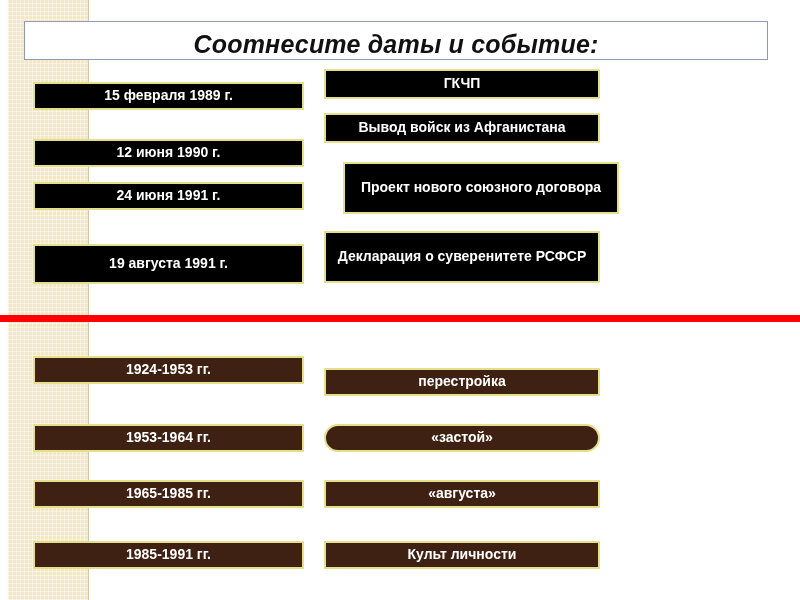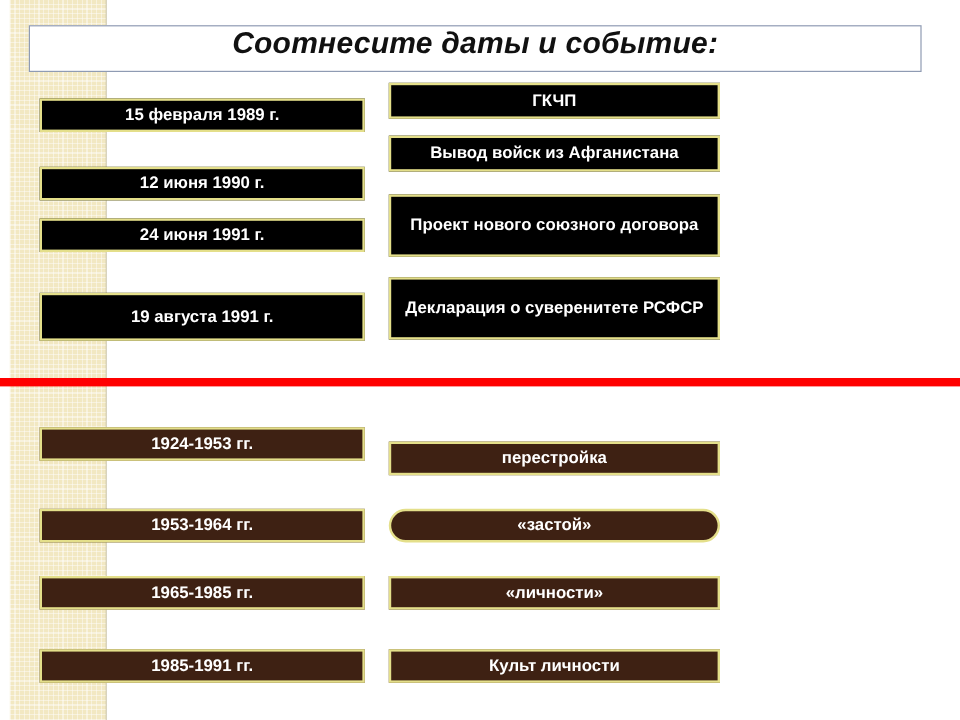--- a/index.html
+++ b/index.html
@@ -34,21 +34,21 @@
   }
 
   
   .title-box {
     position: absolute;
     left: 24px; top: 21px;
     width: 744px; height: 39px;
     border: 1px solid #8f9bb3;
     background: #ffffff;
     display: flex;
-    align-items: flex-start;
+    align-items: flex-end;
     justify-content: center;
     box-sizing: border-box;
   }
   .title-text {
     font-size: 25px;
     font-weight: bold;
     font-style: italic;
     color: #111111;
     letter-spacing: .2px;
     white-space: nowrap;
@@ -109,21 +109,21 @@
   <div class="card black col-left" style="top:244px; height:40px;">
     <span class="label">19 августа 1991 г.</span>
   </div>
 
   <div class="card black col-right" style="top:69px; height:30px;">
     <span class="label">ГКЧП</span>
   </div>
   <div class="card black col-right" style="top:113px; height:30px;">
     <span class="label">Вывод войск из Афганистана</span>
   </div>
-  <div class="card black col-right" style="top:162px; height:52px;">
+  <div class="card black col-right" style="top:162px; height:52px;margin-left:19px;">
     <span class="label">Проект нового союзного договора</span>
   </div>
   <div class="card black col-right" style="top:231px; height:52px;">
     <span class="label">Декларация о суверенитете РСФСР</span>
   </div>
 
   <div class="red-rule"></div>
 
   <div class="card brown col-left" style="top:356px; height:28px;">
     <span class="label">1924-1953 гг.</span>
@@ -138,19 +138,19 @@
     <span class="label">1985-1991 гг.</span>
   </div>
 
   <div class="card brown col-right" style="top:368px; height:28px;">
     <span class="label">перестройка</span>
   </div>
   <div class="card brown col-right" style="top:424px; height:28px;border-radius:14px;">
     <span class="label">«застой»</span>
   </div>
   <div class="card brown col-right" style="top:480px; height:28px;">
-    <span class="label">«личности»</span>
+    <span class="label">«августа»</span>
   </div>
   <div class="card brown col-right" style="top:541px; height:28px;">
     <span class="label">Культ личности</span>
   </div>
 
 </div>
 
 </body></html>

